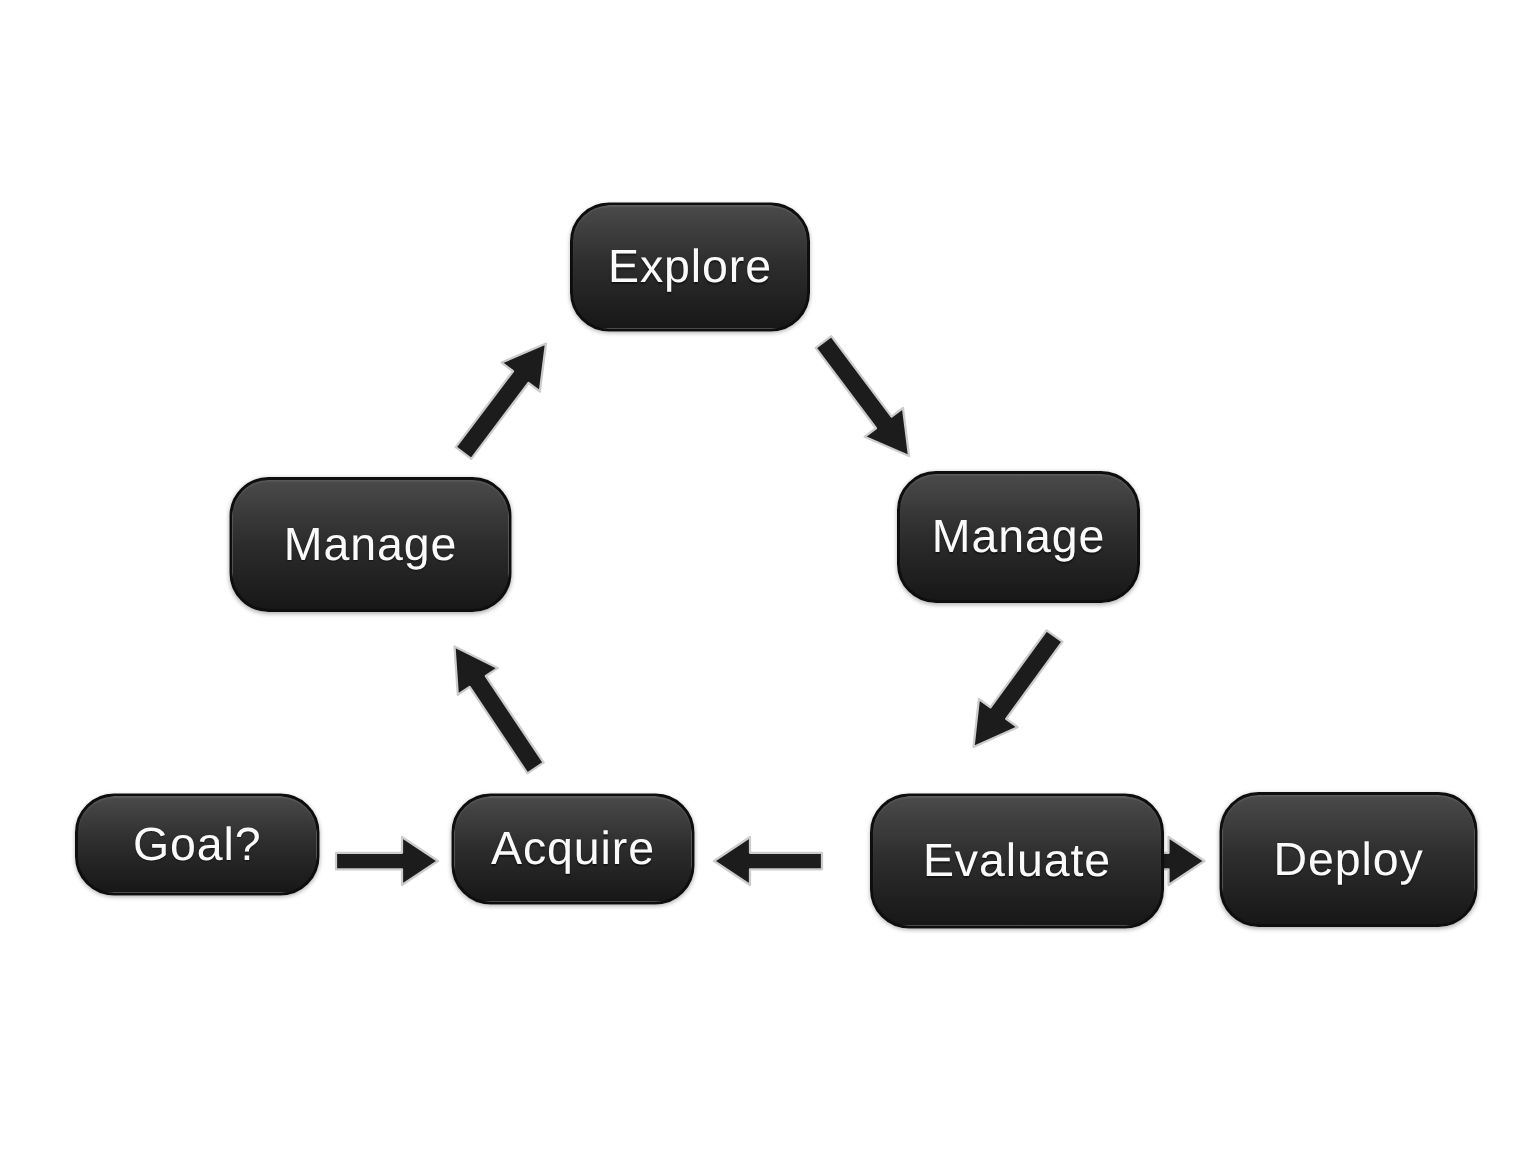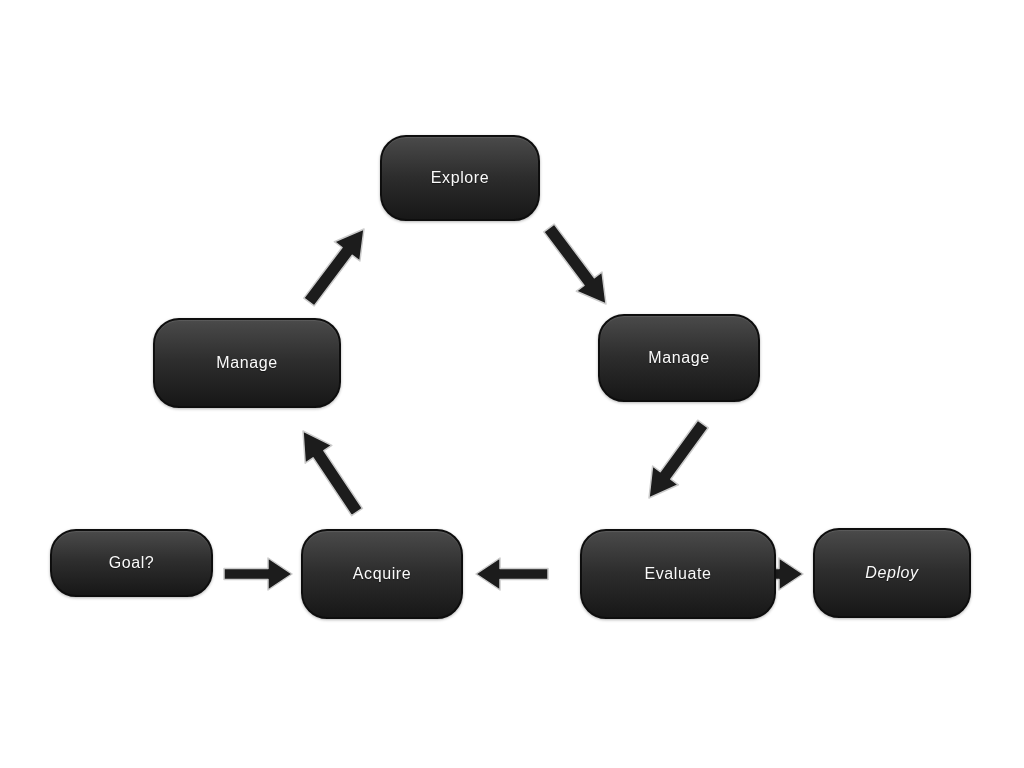--- a/index.html
+++ b/index.html
@@ -28,33 +28,33 @@
     border-radius: 26px;
     background: linear-gradient(180deg, #4a4a4a 0%, #2d2d2d 48%, #171717 100%);
     border: 2px solid #0e0e0e;
     box-shadow: inset 0 1px 1px rgba(255,255,255,0.10), 0 1px 3px rgba(0,0,0,0.30);
     display: flex;
     align-items: center;
     justify-content: center;
   }
   .node-label {
     color: #fafafa;
-    font-size: 16px;
+    font-size: 31px;
     letter-spacing: 0.6px;
     font-weight: 400;
     text-shadow: 0 1px 1px rgba(0,0,0,0.5);
     user-select: none;
   }
   #node-explore  { left: 380px; top: 135px; width: 160px; height: 86px; }
   #node-manage   { left: 153px; top: 318px; width: 188px; height: 90px; }
   #node-model    { left: 598px; top: 314px; width: 162px; height: 88px; }
   #node-goal     { left:  50px; top: 529px; width: 163px; height: 68px; }
-  #node-acquire  { left: 301px; top: 529px; width: 162px; height: 90px; text-align: right; }
+  #node-acquire  { left: 301px; top: 529px; width: 162px; height: 74px; text-align: right; }
   #node-evaluate { left: 580px; top: 529px; width: 196px; height: 90px; }
-  #node-deploy   { left: 813px; top: 528px; width: 158px; height: 90px; font-style: italic; }
+  #node-deploy   { left: 813px; top: 528px; width: 172px; height: 90px; }
 </style>
 </head>
 <body>
 
 <div class="canvas">
 
   <svg id="arrows" class="arrows-layer" width="1024" height="768" viewBox="0 0 1024 768">
       <polygon points="314.2,305.9 352.3,255.3 359.9,261.0 364.0,229.0 334.4,241.7 342.0,247.5 303.8,298.1" fill="#1c1c1c" stroke="#cccccc" stroke-width="1.5" stroke-linejoin="round"></polygon>
       <polygon points="543.8,231.9 584.0,285.5 576.4,291.2 606.0,304.0 602.0,272.0 594.4,277.7 554.2,224.1" fill="#1c1c1c" stroke="#cccccc" stroke-width="1.5" stroke-linejoin="round"></polygon>
       <polygon points="697.7,420.2 660.3,471.6 652.6,466.0 649.0,498.0 678.4,484.8 670.8,479.2 708.3,427.8" fill="#1c1c1c" stroke="#cccccc" stroke-width="1.5" stroke-linejoin="round"></polygon>

